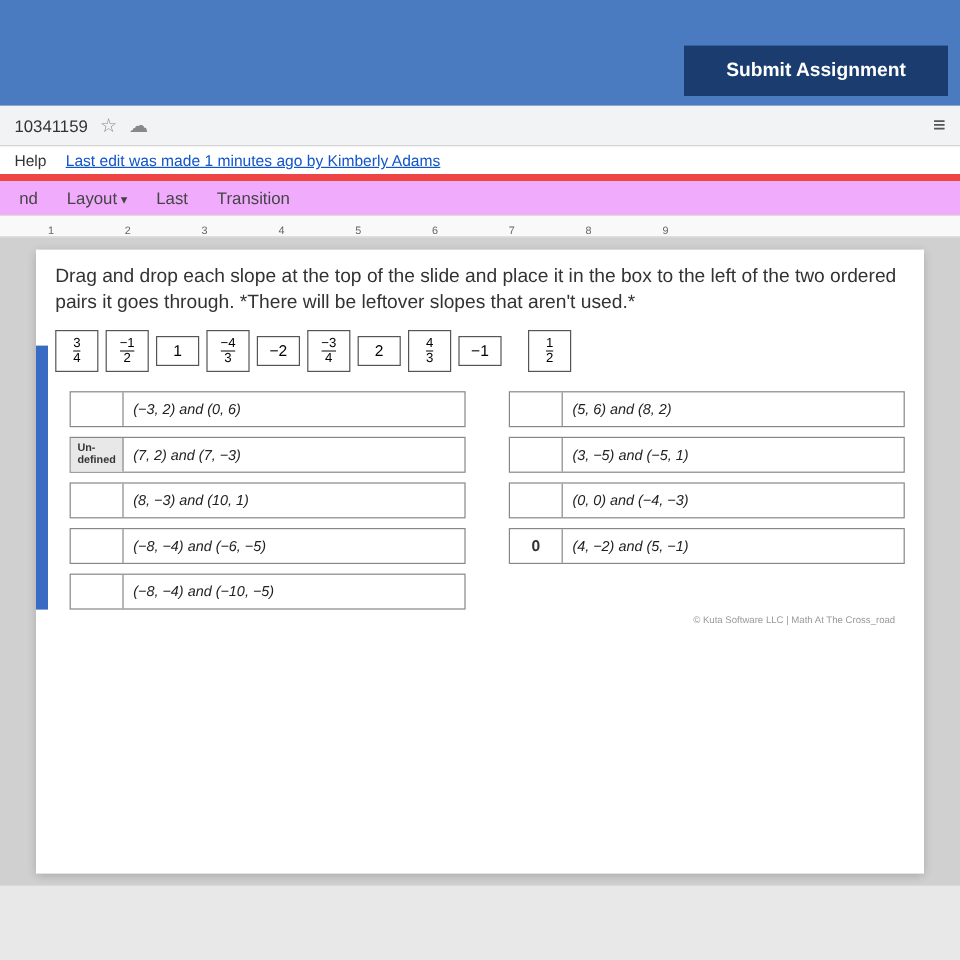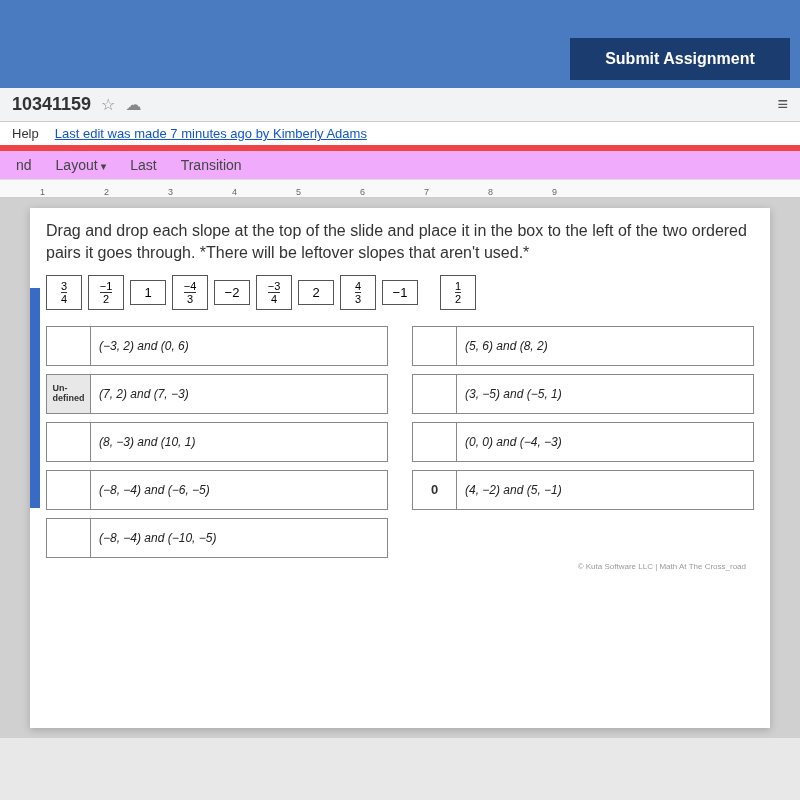--- a/index.html
+++ b/index.html
@@ -40,22 +40,22 @@
       border-bottom: 1px solid #ccc;
       padding: 6px 12px;
       display: flex;
       align-items: center;
       gap: 10px;
       font-size: 14px;
       color: #333;
     }
 
     .address-id {
-      font-weight: bold;
-      font-size: 18px;
+      font-weight: normal;
+      font-size: 14px;
     }
 
     .star-icon { color: #888; font-size: 16px; }
     .cloud-icon { color: #888; font-size: 16px; }
     .menu-icon { color: #555; font-size: 18px; margin-left: auto; }
 
     
     .help-bar {
       background: #fff;
       border-bottom: 6px solid #ef4444;
@@ -185,26 +185,27 @@
       display: grid;
       grid-template-columns: 1fr 1fr;
       gap: 8px 24px;
     }
 
     .pair-row {
       display: flex;
       align-items: center;
       border: 1.5px solid #888;
       background: white;
+      margin-left: 12px;
     }
 
     .pair-answer-box {
       border-right: 1.5px solid #888;
       min-width: 44px;
-      height: 38px;
+      height: 28px;
       display: flex;
       align-items: center;
       justify-content: center;
       font-size: 11px;
       color: #333;
       font-weight: bold;
       flex-shrink: 0;
     }
 
     .pair-text {
@@ -253,21 +254,21 @@
 
 <div class="address-bar">
   <span class="address-id">10341159</span>
   <span class="star-icon">☆</span>
   <span class="cloud-icon">☁</span>
   <span class="menu-icon">≡</span>
 </div>
 
 <div class="help-bar">
   <span class="help-link">Help</span>
-  <span class="edit-link">Last edit was made 7 minutes ago by Kimberly Adams</span>
+  <span class="edit-link">Last edit was made 1 minutes ago by Kimberly Adams</span>
 </div>
 
 <div class="menu-bar">
   <span class="menu-item">nd</span>
   <span class="menu-item has-arrow">Layout</span>
   <span class="menu-item">Last</span>
   <span class="menu-item">Transition</span>
 </div>
 
 <div class="ruler">

